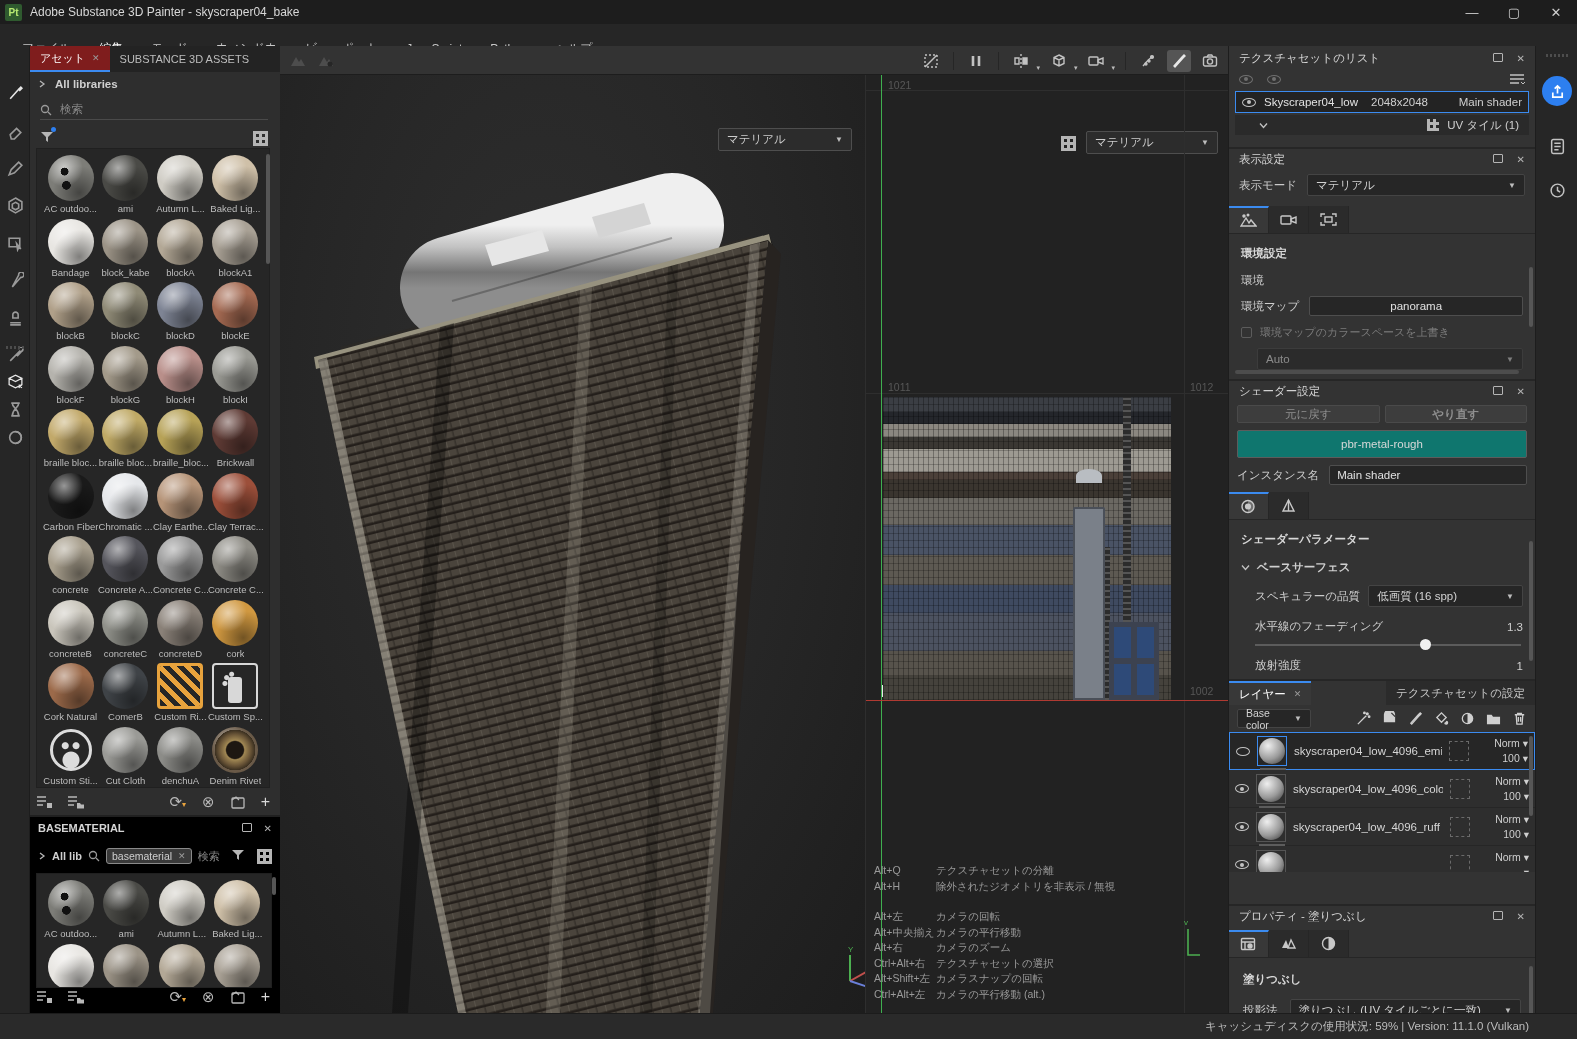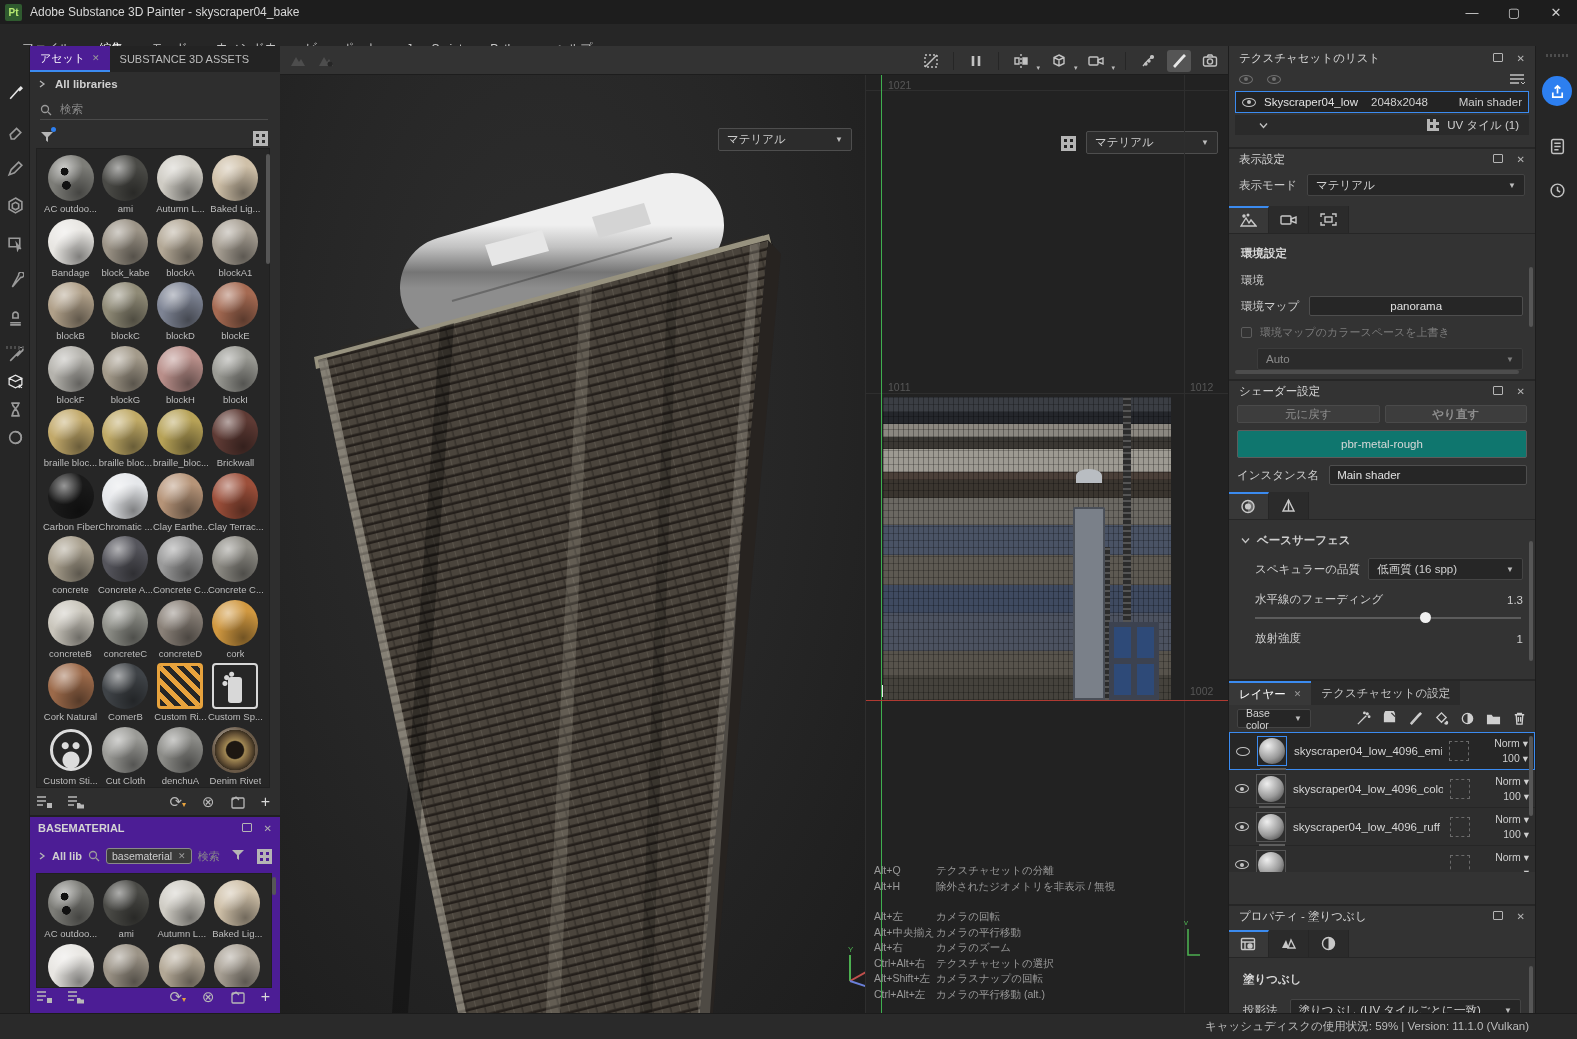--- a/index.html
+++ b/index.html
@@ -26,21 +26,21 @@
   .tool { position:absolute; left:4px; width:22px; height:22px; display:flex; align-items:center; justify-content:center; }
   .tool svg { width:17px; height:17px; stroke:#9a9a9a; fill:none; stroke-width:1.5; }
   .tool.lit svg { stroke:#e6e6e6; }
   .strip-dots { position:absolute; left:6px; top:300px; width:18px; height:3px;
     background:repeating-linear-gradient(90deg,#4d4d4d 0 2px,transparent 2px 4px); }
 
   
   .leftpanel { position:absolute; left:30px; top:46px; bottom:26px; width:250px; background:#2e2e2e; }
   .ltabs { position:absolute; left:0; top:0; right:0; height:26px; background:#232323; display:flex; font-size:11px; }
   .ltab { padding:0 10px; display:flex; align-items:center; gap:7px; color:#bdbdbd; background:#232323; }
-  .ltab.active { background:#4c1d95; color:#fff; border-bottom:2px solid #3b8bf0; }
+  .ltab.active { background:#7f1d1d; color:#fff; border-bottom:2px solid #3b8bf0; }
   .lib-row { position:absolute; left:8px; top:32px; font-size:11.5px; color:#d0d0d0; display:flex; gap:9px; align-items:center; font-weight:bold; }
   .srch-row { position:absolute; left:10px; top:54px; right:12px; height:20px; border-bottom:1px solid #4a4a4a;
     display:flex; align-items:center; gap:8px; font-size:11.5px; color:#8a8a8a; }
   .filter-row { position:absolute; left:10px; top:82px; right:12px; height:20px; display:flex; align-items:center; }
   .grid-icon { margin-left:auto; width:15px; height:15px;
     background:repeating-linear-gradient(0deg,#b5b5b5 0 3px,transparent 3px 6px),repeating-linear-gradient(90deg,#b5b5b5 0 3px,transparent 3px 6px); }
   .asset-grid { position:absolute; left:6px; top:102px; width:234px; height:640px; background:#262626;
     display:grid; grid-template-columns:repeat(4,1fr); grid-auto-rows:63.5px; padding:6px 10px 0 6px; overflow:hidden; border:1px solid #202020; }
   .asset { display:flex; flex-direction:column; align-items:center; }
   .ball { width:46px; height:46px; border-radius:50%;
@@ -56,21 +56,21 @@
   }
   .ball.t-spray::after { content:""; display:block; width:14px; height:26px; margin:12px auto 0; background:#d8d8d8; border-radius:3px; }
   .ball.t-sticker { border-radius:4px; background:none; position:relative; border:0; }
   .ball.t-sticker::after { content:""; position:absolute; inset:2px; border-radius:50%; border:3px solid #dcdcdc;
     background:radial-gradient(circle at 34% 38%,#dcdcdc 3px,transparent 4px),radial-gradient(circle at 64% 38%,#dcdcdc 3px,transparent 4px),radial-gradient(circle at 50% 78%,#dcdcdc 8px,transparent 9px); }
   .panel-foot { position:absolute; left:6px; right:10px; height:24px; display:flex; align-items:center; gap:14px; color:#b8b8b8; font-size:14px; }
   .foot-right { margin-left:auto; display:flex; gap:16px; align-items:center; }
   .vscroll { position:absolute; width:4px; background:#565656; border-radius:2px; }
 
   
-  .bm-panel { position:absolute; left:0; right:0; top:769px; bottom:0; background:#4c1d95; border-top:2px solid #202020; }
+  .bm-panel { position:absolute; left:0; right:0; top:769px; bottom:0; background:#000000; border-top:2px solid #202020; }
   .bm-head { height:22px; display:flex; align-items:center; font-size:11px; font-weight:bold; color:#d4d4d4; padding:0 8px; }
   .bm-head .hicons { margin-left:auto; display:flex; gap:12px; color:#b0b0b0; font-size:12px; }
   .bm-search { position:absolute; left:8px; top:28px; right:8px; height:22px; display:flex; align-items:center; gap:6px; font-size:11px; color:#cfcfcf; }
   .bm-tag { border:1px solid #8a8a8a; border-radius:3px; padding:1px 5px; display:flex; gap:6px; align-items:center; font-size:10.5px; background:#3a3a3a; }
   .bm-grid { position:absolute; left:6px; top:56px; right:8px; height:115px; background:#262626; border:1px solid #202020;
     display:grid; grid-template-columns:repeat(4,1fr); grid-auto-rows:63.5px; padding:6px 6px 0 6px; overflow:hidden; }
   .bm-foot { bottom:4px; }
 
   
   .viewport { position:absolute; left:280px; top:46px; bottom:26px; width:948px; background:#242424; }
@@ -144,21 +144,21 @@
   .sec-h { font-size:11.5px; font-weight:bold; color:#d8d8d8; }
   .btn { background:#3d3d3d; border:1px solid #4a4a4a; border-radius:2px; color:#8f8f8f; font-size:11.5px;
     display:flex; align-items:center; justify-content:center; }
   .field { background:#262626; border:1px solid #4e4e4e; border-radius:2px; height:20px; font-size:11.5px;
     color:#e0e0e0; display:flex; align-items:center; padding:0 7px; }
   .slider { position:relative; height:2px; background:#5c5c5c; }
   .slider .knob { position:absolute; top:-5px; width:11px; height:11px; border-radius:50%; background:#f0f0f0; }
   .checkbox { width:11px; height:11px; border:1px solid #5c5c5c; border-radius:2px; flex:none; }
 
   
-  .ltabs2 { display:flex; height:24px; font-size:11.5px; }
+  .ltabs2 { display:flex; height:24px; font-size:11.5px;justify-content:space-between; }
   .ltab2 { padding:0 10px; display:flex; align-items:center; gap:8px; color:#c8c8c8; background:#2b2b2b; }
   .ltab2.active { background:#383838; border-top:2px solid #3b8bf0; color:#fff; }
   .layer-tools { display:flex; align-items:center; padding:4px 8px; gap:10px; }
   .layer-tools svg { width:15px; height:15px; stroke:#cfcfcf; fill:none; stroke-width:1.4; }
   .lt-icons { margin-left:auto; display:flex; gap:11px; }
   .layer-row { position:relative; height:38px; background:#2e2e2e; border-bottom:1px solid #262626;
     display:flex; align-items:center; padding:0 6px; gap:7px; font-size:11.5px; color:#d6d6d6; }
   .layer-row.selected { border:1px solid #3b8bf0; background:#262626; }
   .lthumb { width:26px; height:26px; border-radius:50%; flex:none;
     background:radial-gradient(circle at 35% 30%,#efefef,#9a9a9a 55%,#3f3f3f 95%); position:relative; }
@@ -965,20 +965,21 @@
               <path d="M8 1.5 a6 6 0 0 1 0 12" fill="#c8c8c8" stroke="none" opacity=".4"></path>
             </svg>
           </div>
         <div class="itab">
             <svg viewBox="0 0 17 15">
               <path d="M8.5 2 L14 13 H3z"></path>
               <path d="M8.5 2 V13"></path>
             </svg>
           </div>
       </div>
+      <div class="sec-h" style="padding:12px 12px 0;">シェーダーパラメーター</div>
       <div class="row-line" style="padding:13px 12px 0; gap:7px; font-weight:bold;">
         <svg width="9" height="7" viewBox="0 0 9 7">
             <path d="M1 1.5 l3.5 4 3.5-4" stroke="#c2c2c2" fill="none" stroke-width="1.3"></path>
           </svg>
         <span>ベースサーフェス</span>
       </div>
       <div class="row-line" style="padding:10px 12px 0 26px; gap:8px;">
         <span>スペキュラーの品質</span>
         <div class="dd" style="flex:1">
           <span>低画質 (16 spp)</span>

